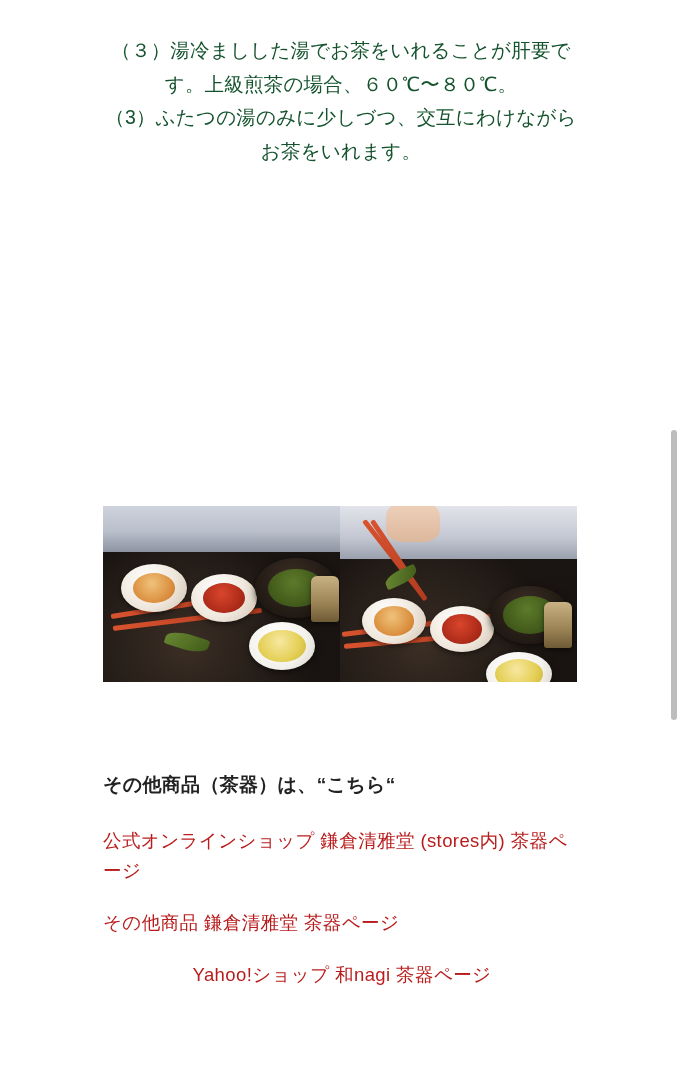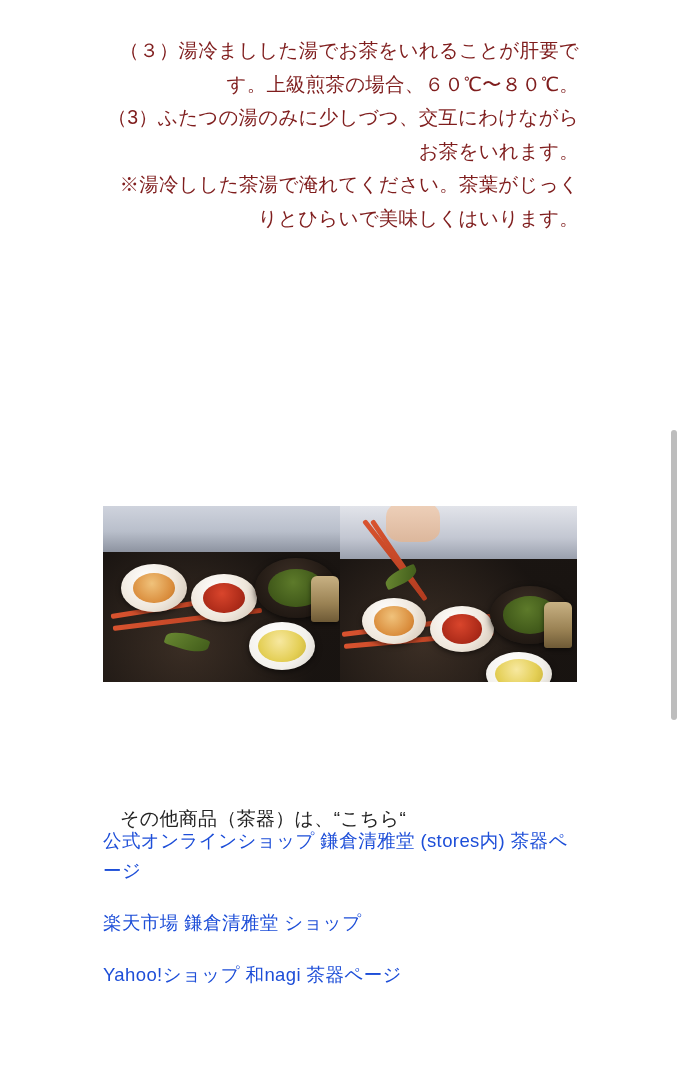--- a/index.html
+++ b/index.html
@@ -28,24 +28,24 @@
   .content {
     position: absolute;
     left: 103px;
     top: 34px;
     width: 476px;
   }
 
   .para {
     font-size: 19.5px;
     line-height: 1.72;
-    color: #7f1d1d;
+    color: #14532d;
     margin: 0;
     letter-spacing: 0.2px;
-    text-align: right;
+    text-align: center;
   }
 
   .photo {
     position: absolute;
     left: 103px;
     top: 506px;
     width: 474px;
     height: 176px;
     overflow: hidden;
     background: #1b1714;
@@ -137,44 +137,43 @@
   }
   .stand {
     position: absolute;
     border-radius: 50%;
     background: radial-gradient(circle at 45% 35%, #3c2f26 0%, #1c1510 75%, #0d0906 100%);
     box-shadow: 0 2px 6px rgba(0,0,0,0.6);
   }
 
   .section-heading {
     position: absolute;
-    left: 120px;
+    left: 103px;
     top: 772px;
     width: 480px;
     font-size: 19px;
-    font-weight: normal;
+    font-weight: bold;
     color: #222222;
     letter-spacing: 0.3px;
-    margin-top: 34px;
   }
 
   .link-list {
     position: absolute;
     left: 103px;
     top: 826px;
     width: 478px;
   }
   .link-item {
     font-size: 18.5px;
     line-height: 1.62;
-    color: #1d4ed8;
+    color: #b91c1c;
     margin-bottom: 22px;
     letter-spacing: 0.4px;
   }
-  .link-item:last-child { margin-bottom: 0; }
+  .link-item:last-child { margin-bottom: 0; text-align: center; }
 
   .scrollbar-track {
     position: absolute;
     right: 2px;
     top: 0;
     width: 6px;
     height: 1080px;
     background: transparent;
   }
   .scrollbar-thumb {
@@ -196,21 +195,20 @@
 </head>
 <body>
 
 <div class="page">
 
   <div class="top-edge"></div>
 
   <div class="content">
     <p class="para">（３）湯冷ましした湯でお茶をいれることが肝要です。上級煎茶の場合、６０℃〜８０℃。</p>
     <p class="para">（3）ふたつの湯のみに少しづつ、交互にわけながらお茶をいれます。</p>
-    <p class="para">※湯冷しした茶湯で淹れてください。茶葉がじっくりとひらいで美味しくはいります。</p>
   </div>
 
   <div class="photo">
 
     <div class="photo-half left">
       <div class="tray"></div>
       <div class="cloth" style="height:26%;"></div>
 
       <div class="chopstick" style="left:8px; top:108px; width:150px; height:5px; transform:rotate(-9deg);"></div>
       <div class="chopstick" style="left:10px; top:120px; width:150px; height:5px; transform:rotate(-7deg);"></div>
@@ -262,21 +260,21 @@
       </div>
 
       <div class="leaf" style="left:44px; top:64px; width:34px; height:14px; transform:rotate(-24deg);"></div>
     </div>
   </div>
 
   <div class="section-heading">その他商品（茶器）は、“こちら“</div>
 
   <div class="link-list">
     <div class="link-item">公式オンラインショップ 鎌倉清雅堂 (stores内) 茶器ページ</div>
-    <div class="link-item">楽天市場 鎌倉清雅堂 ショップ</div>
+    <div class="link-item">その他商品 鎌倉清雅堂 茶器ページ</div>
     <div class="link-item"> Yahoo!ショップ 和nagi 茶器ページ</div>
   </div>
 
   <div class="scrollbar-track">
     <div class="scrollbar-thumb"></div>
   </div>
 
 </div>
 
 </body></html>

